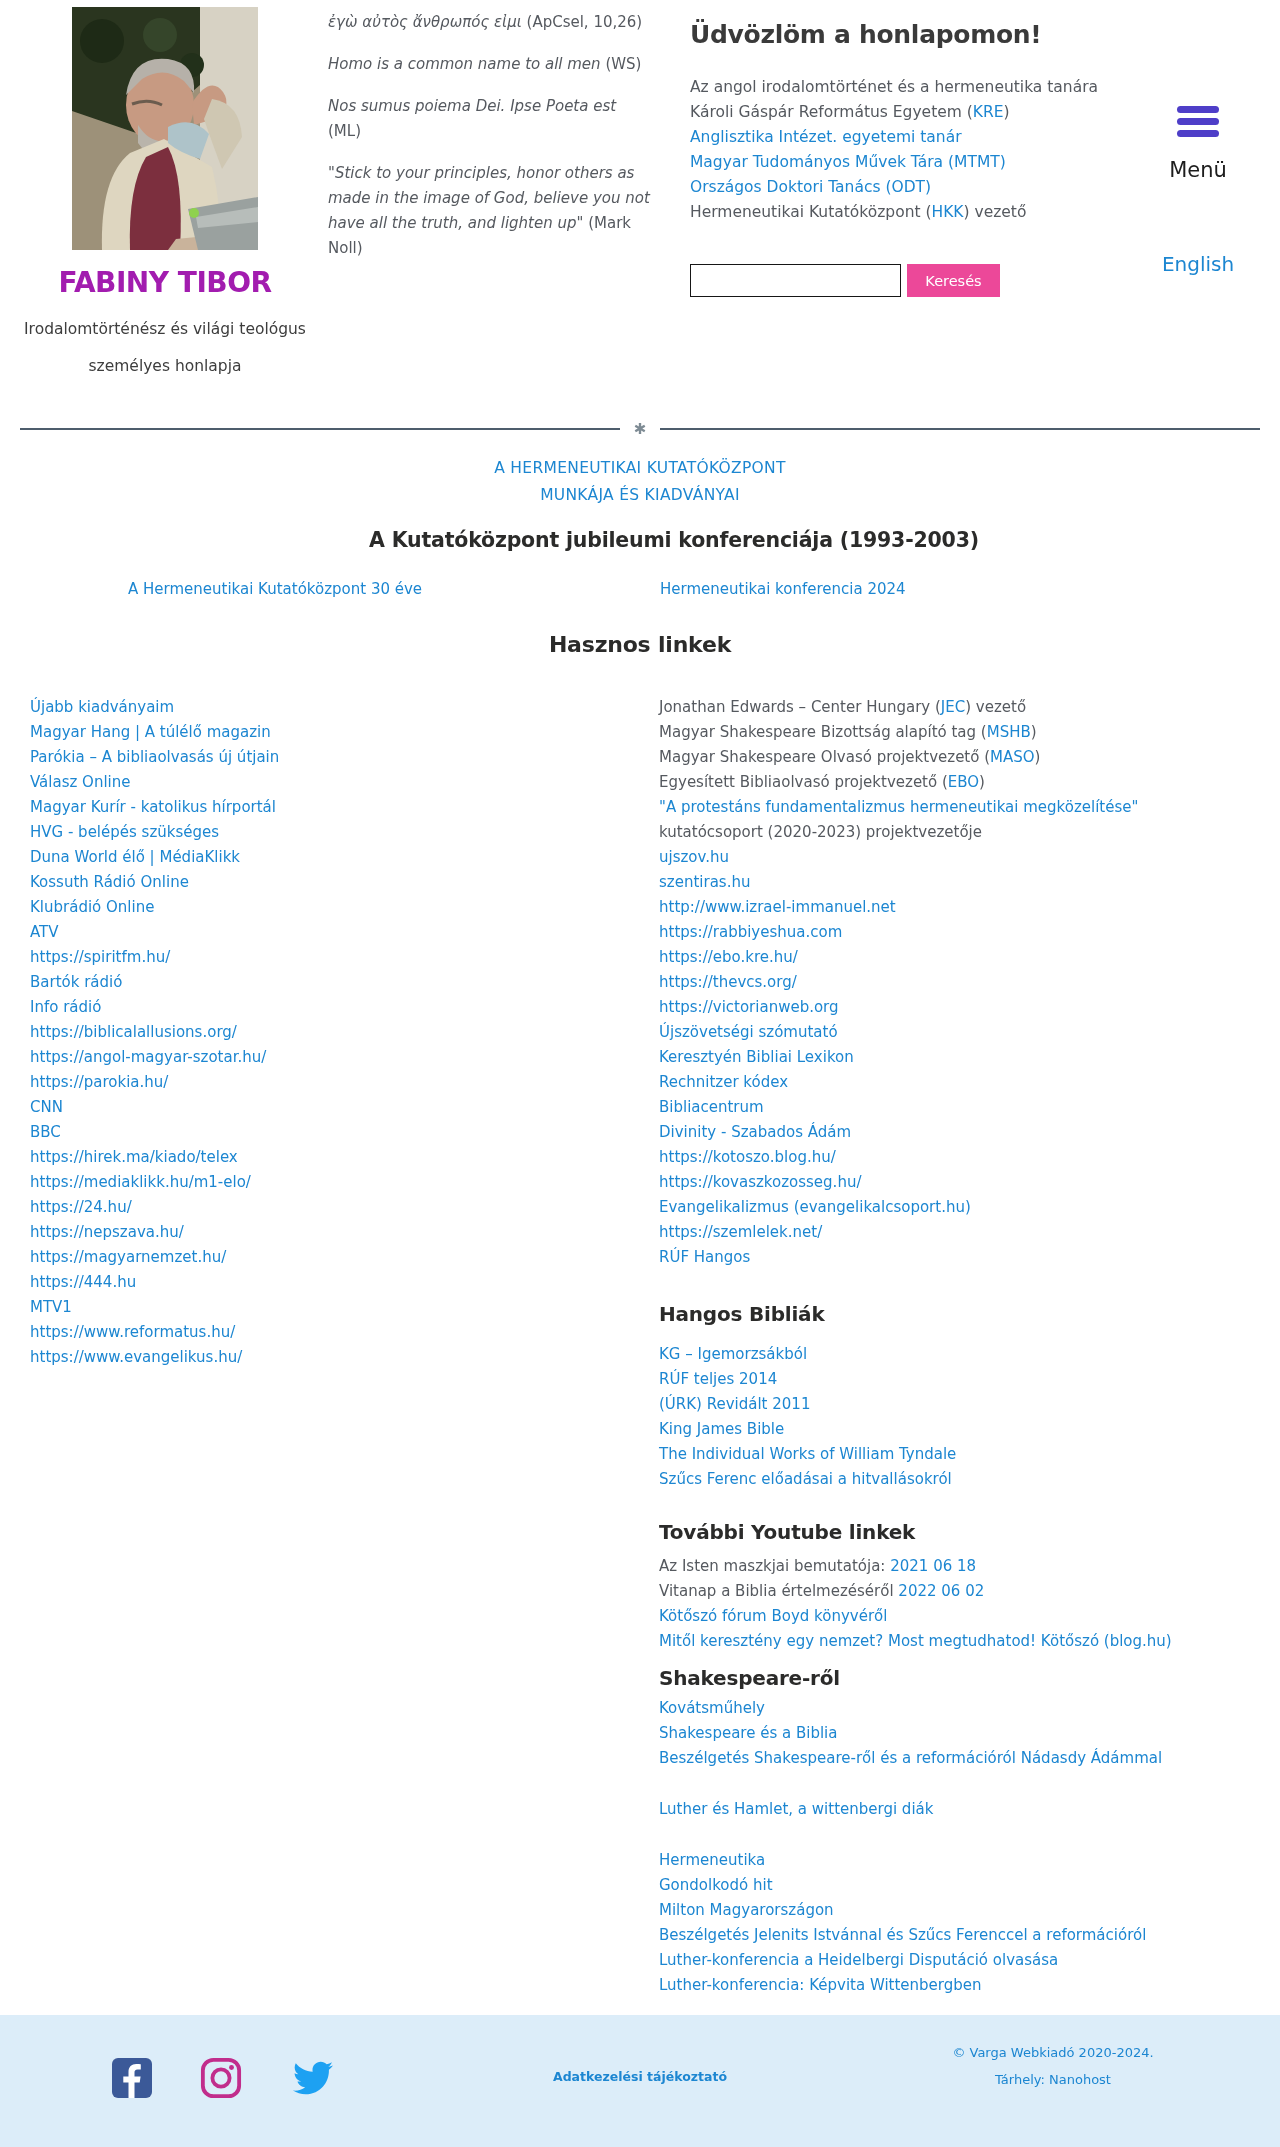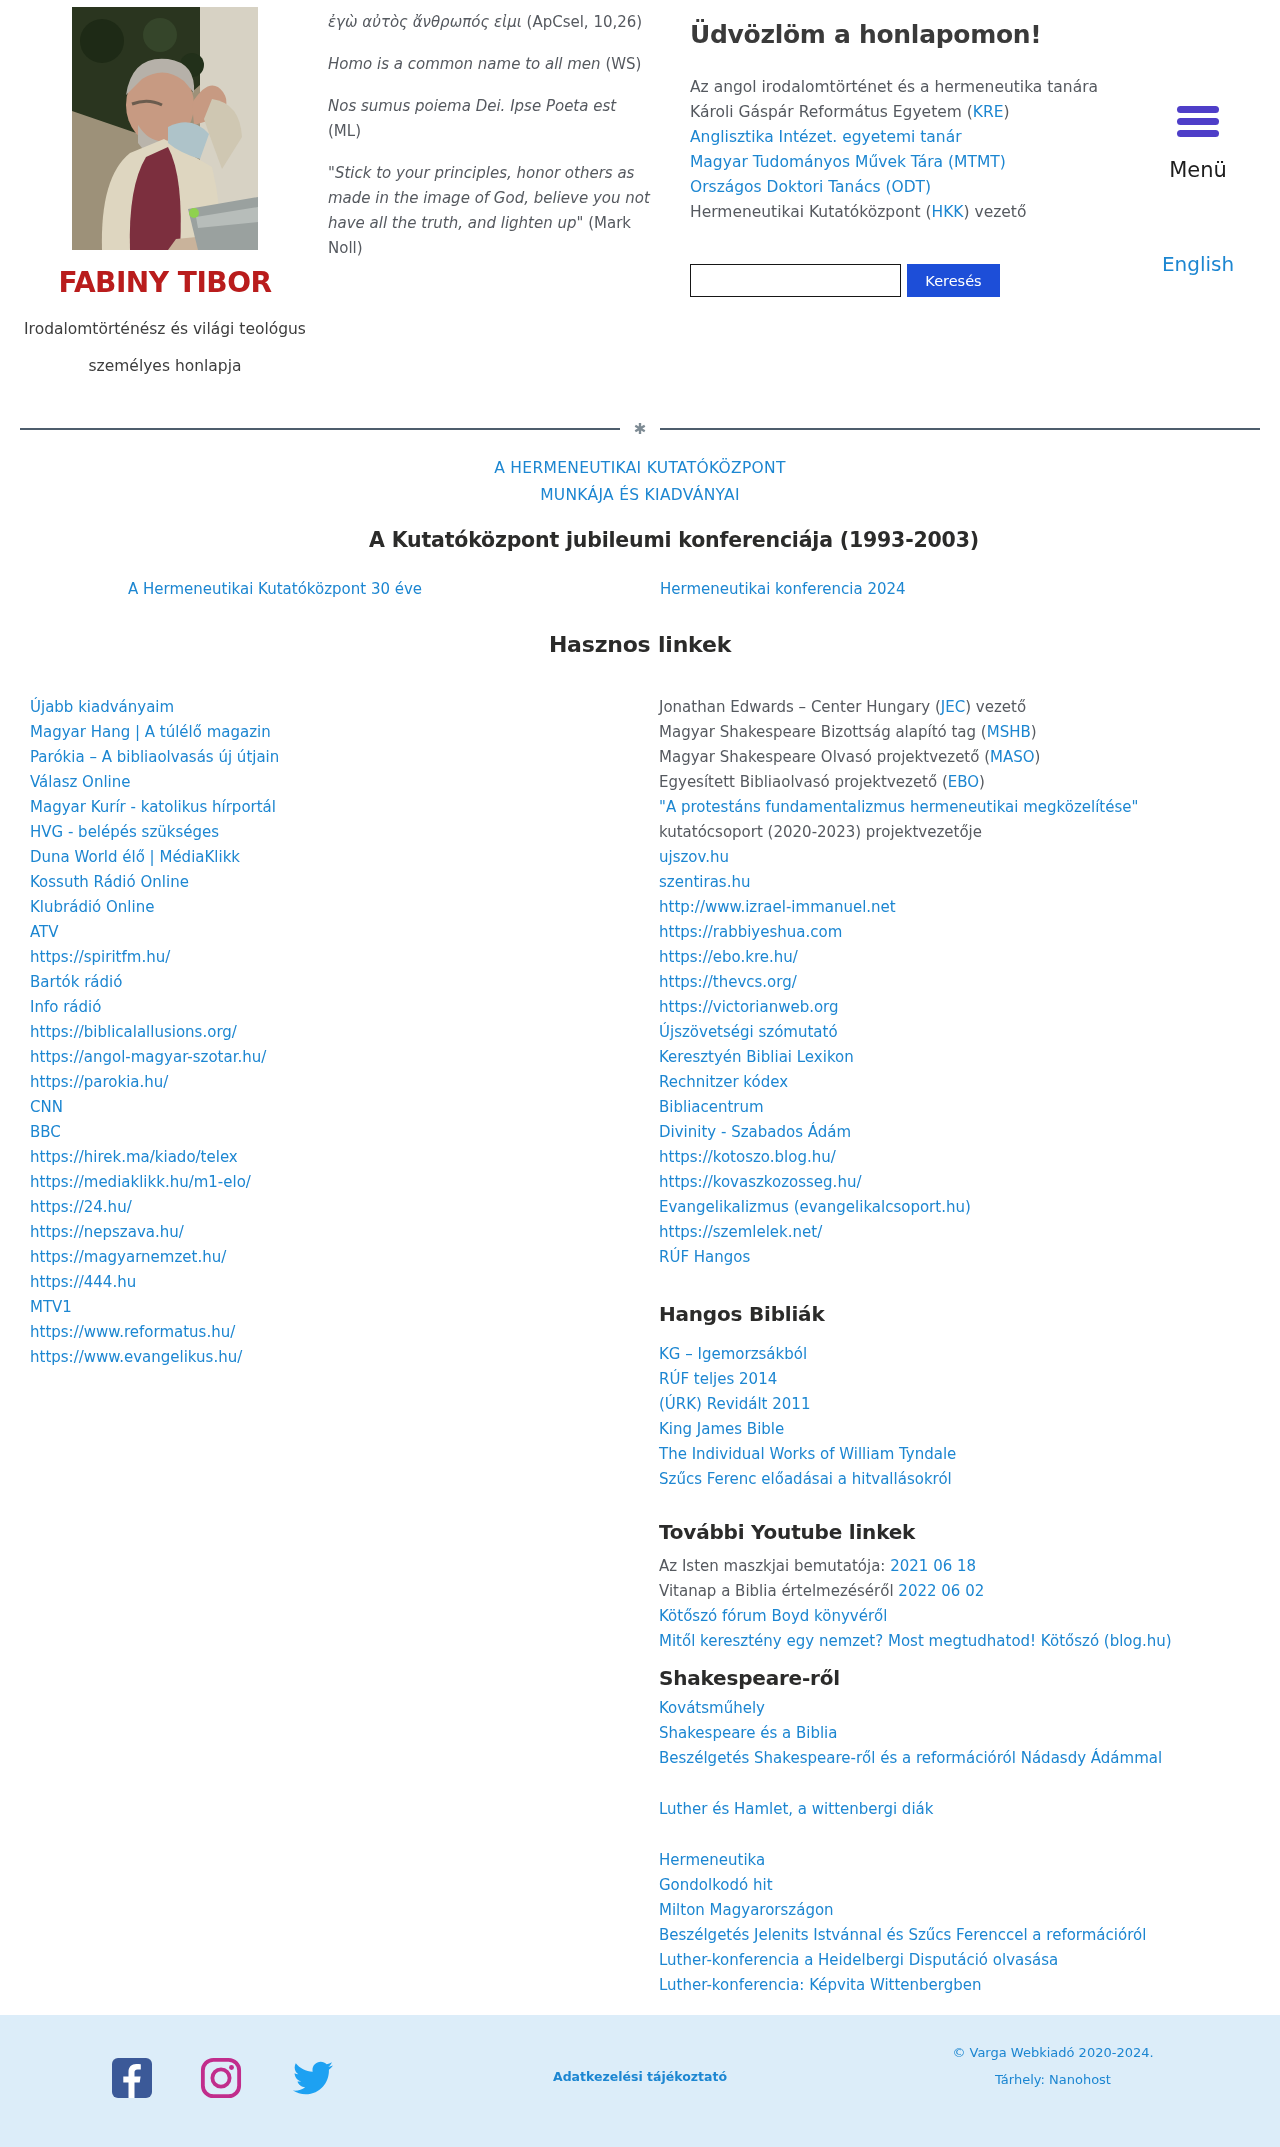--- a/index.html
+++ b/index.html
@@ -4,35 +4,35 @@
 <style>
   html,body{margin:0;padding:0;background:#fff;}
   .page{position:relative;width:1280px;height:2147px;margin:0 auto;background:#fff;overflow:hidden;
         font-family:"DejaVu Sans","Liberation Sans",sans-serif;color:#55595f;font-size:15px;}
   a{color:#1c86d1;text-decoration:none;cursor:pointer;}
   .gray{color:#55595f;}
 
   
   .profile{position:absolute;left:0;top:7px;width:330px;text-align:center;}
   .photo{display:block;margin:0 auto;width:186px;height:243px;}
-  .site-name{margin:16px 0 0;font-size:28px;font-weight:800;color:#b91c1c;letter-spacing:-.5px;}
+  .site-name{margin:16px 0 0;font-size:28px;font-weight:800;color:#a21caf;letter-spacing:-.5px;}
   .sub1{margin:21px 0 16px;font-size:15.5px;color:#3d3d3d;}
   .sub2{margin:19px 0 0;font-size:15.5px;color:#3d3d3d;}
 
   .quotes{position:absolute;left:328px;top:10px;width:322px;}
   .quotes p{margin:0 0 17px;line-height:25px;font-style:italic;color:#55595f;}
   .q-rest{font-style:normal;}
 
   .welcome{position:absolute;left:690px;top:20px;width:432px;}
   .welcome h1{margin:0 0 26px;font-size:25px;font-weight:700;color:#3a3a3a;letter-spacing:-.3px;}
   .welcome .mixed-line{line-height:25px;font-size:15.5px;}
   .searchbar{margin-top:39px;display:flex;align-items:stretch;}
   .searchbar input{width:211px;height:33px;box-sizing:border-box;border:1.5px solid #161616;background:#fff;
                    font-family:inherit;font-size:15px;padding:0 6px;}
-  .searchbar button{margin-left:6px;width:93px;height:33px;border:none;background:#1d4ed8;color:#fff;
+  .searchbar button{margin-left:6px;width:93px;height:33px;border:none;background:#ec4899;color:#fff;
                     font-family:inherit;font-size:14.5px;cursor:pointer;}
 
   .hamburger{position:absolute;left:1177px;top:106px;width:42px;display:flex;flex-direction:column;gap:5px;cursor:pointer;}
   .hamburger span{display:block;height:7px;border-radius:3.5px;background:#4e3ec8;}
   .menu-label{position:absolute;left:1128px;top:158px;width:140px;text-align:center;font-size:21px;color:#1d1d1d;cursor:pointer;}
   .lang-link{position:absolute;left:1128px;top:252px;width:140px;text-align:center;font-size:20px;}
 
   
   .divider{position:absolute;left:20px;right:20px;top:420px;display:flex;align-items:center;}
   .divider::before,.divider::after{content:"";flex:1;height:2px;background:#4d5d6c;}

